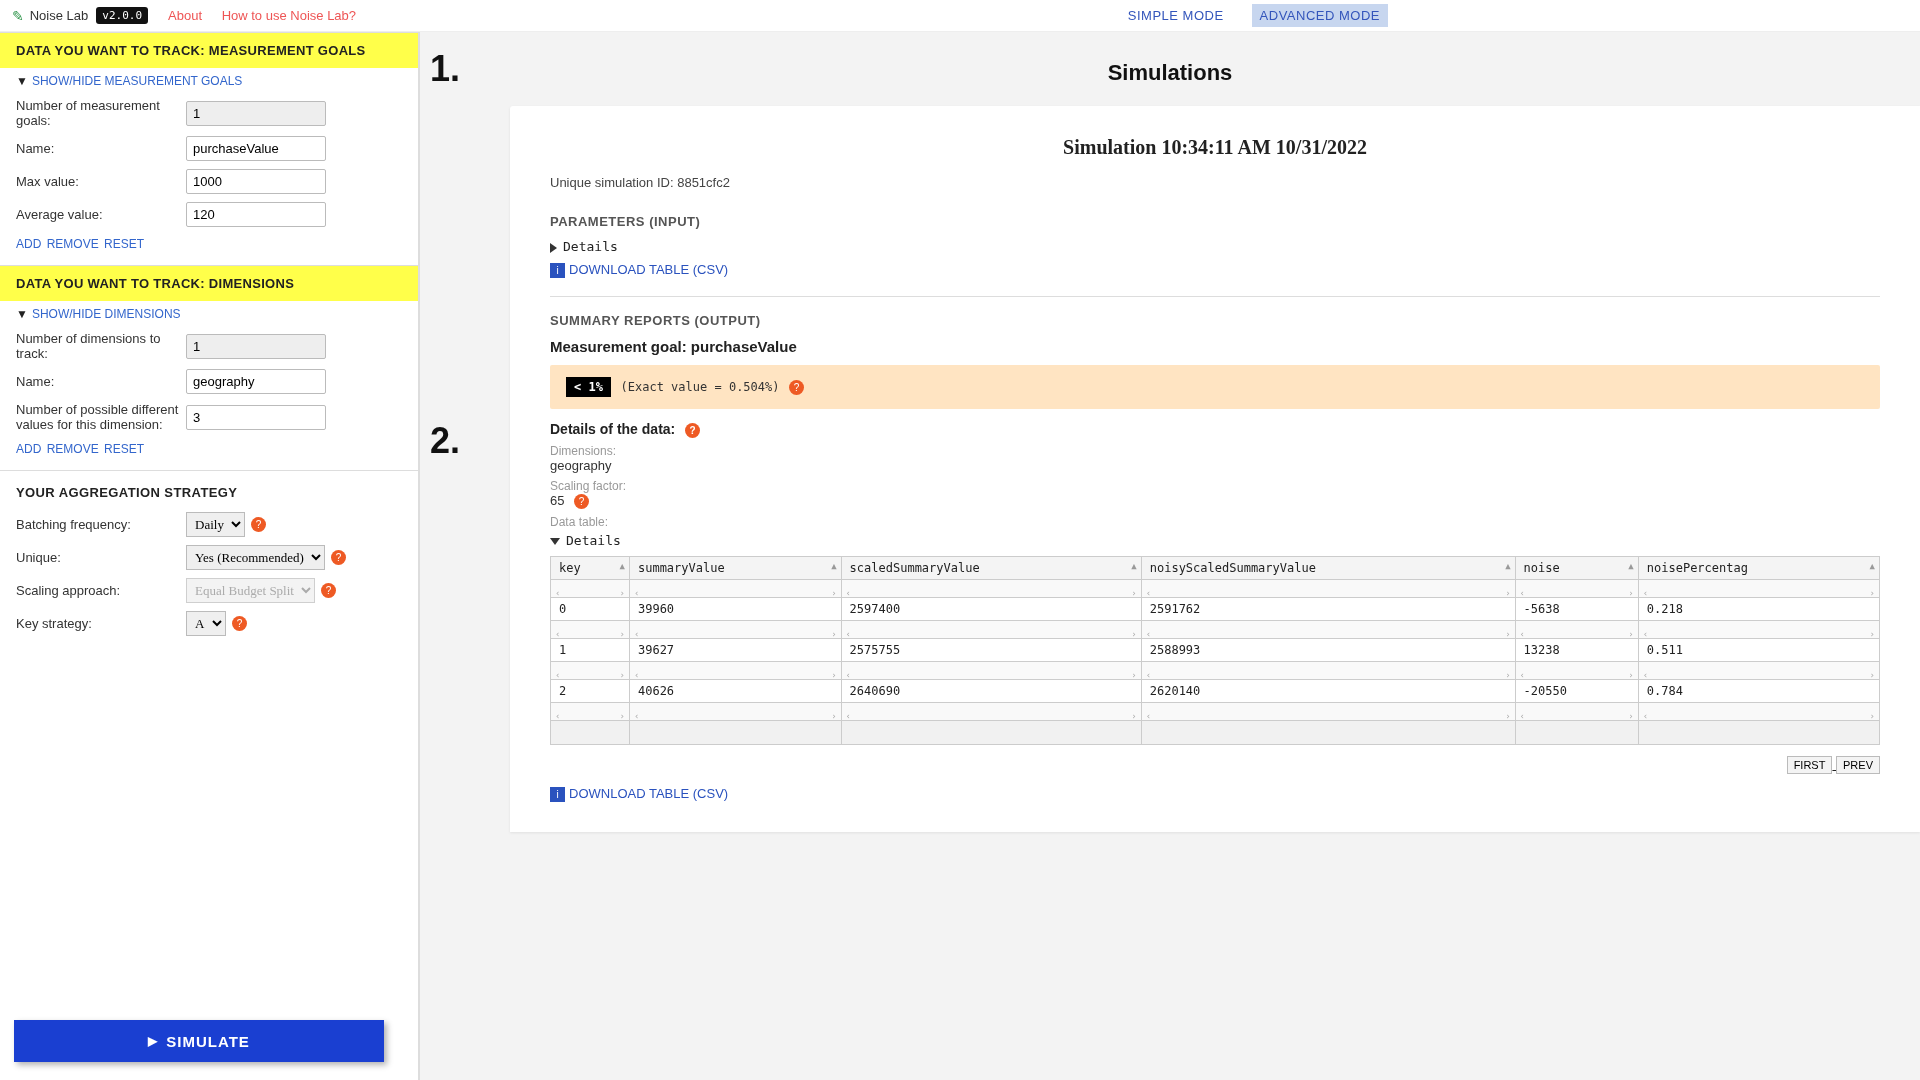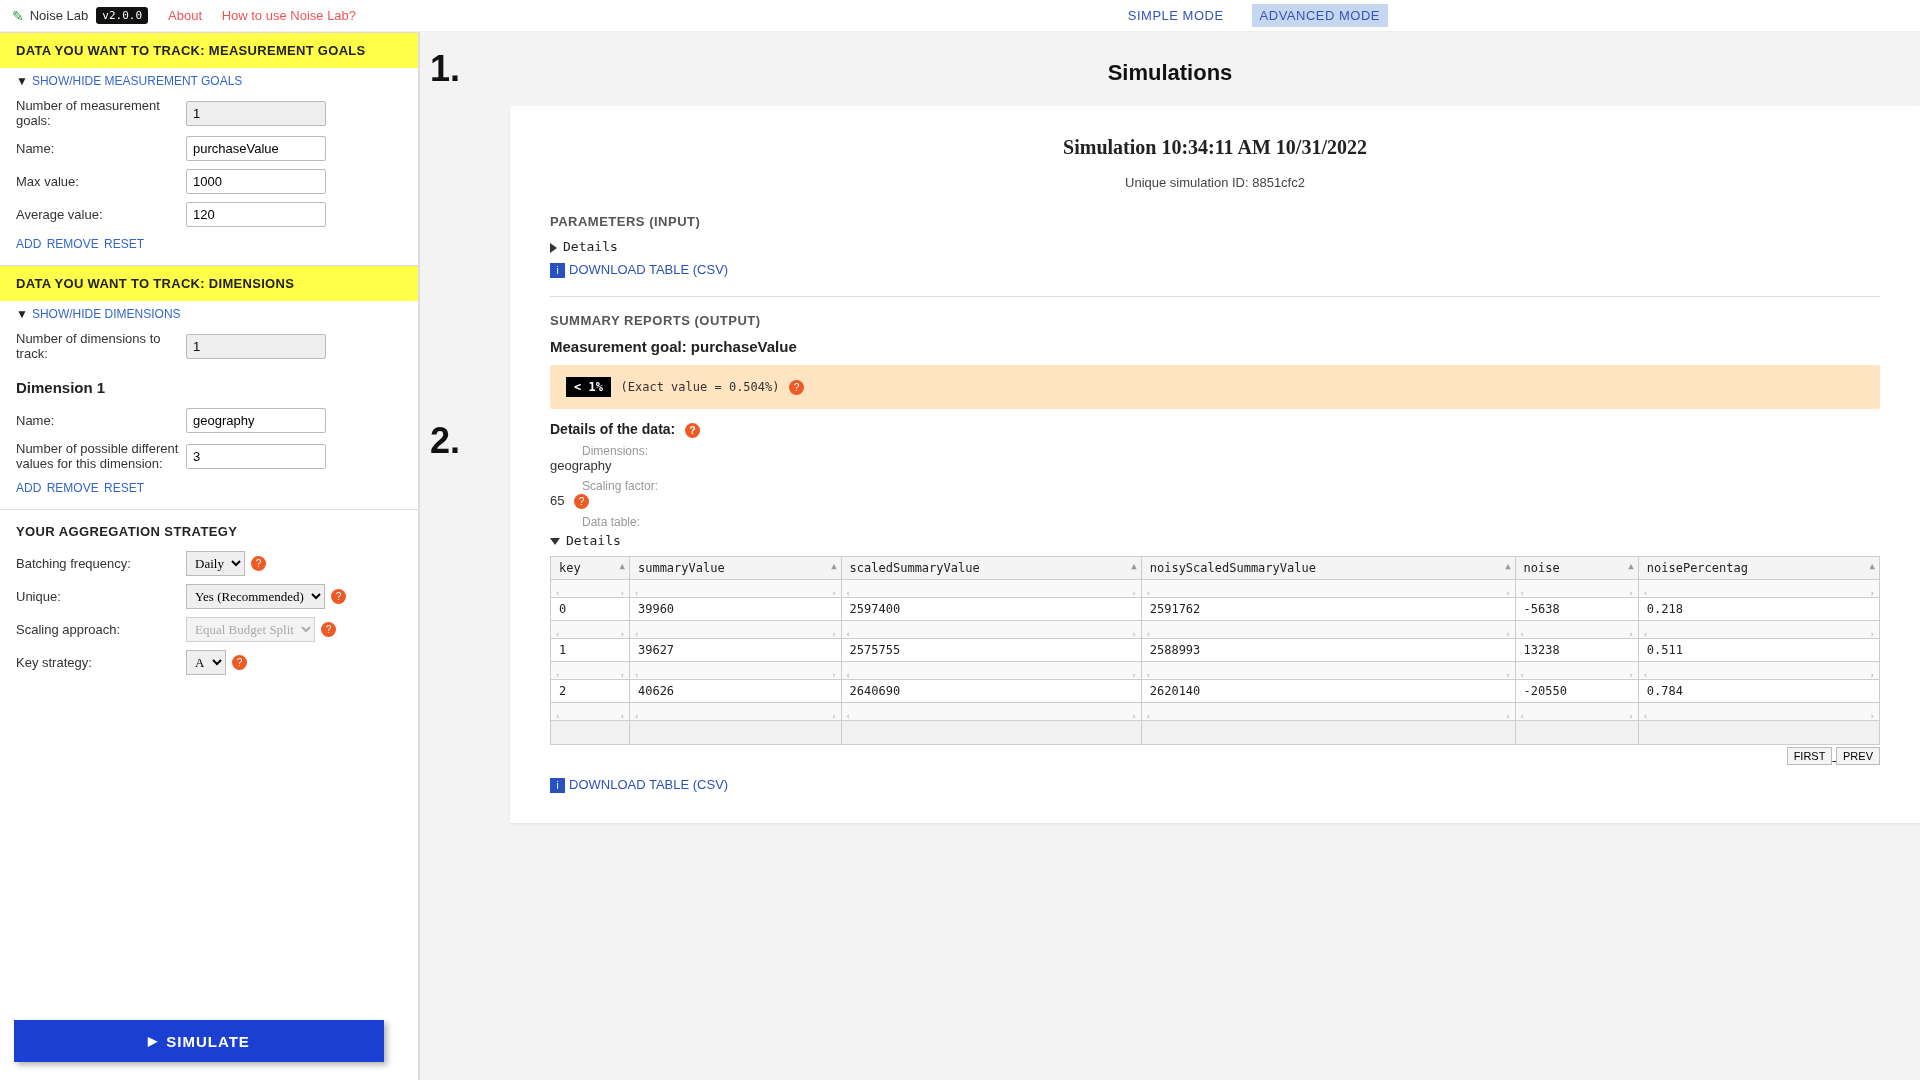--- a/index.html
+++ b/index.html
@@ -37,45 +37,45 @@
 
 .helpq { display:inline-block; width:15px; height:15px; background:#ee5a24; color:#fff; border-radius:50%; font-size:10px; text-align:center; line-height:15px; margin-left:6px; cursor:pointer; vertical-align:middle;}
 .helpi { display:inline-block; width:15px; height:15px; background:#2a52be; color:#fff; font-size:10px; text-align:center; line-height:15px; margin-right:4px; vertical-align:middle;}
 
 .simulate-btn { position: fixed; left: 14px; bottom: 18px; width: 370px; height: 42px; background: #1a3fd1; color:#fff; border:none; font-size:15px; font-weight:bold; letter-spacing:1px; cursor:pointer; display:flex; align-items:center; justify-content:center; gap:8px; box-shadow: 3px 3px 6px rgba(0,0,0,0.3);}
 .simulate-btn .play { font-size:12px; }
 
 .main h1.simulations { text-align:center; font-size:22px; font-weight:bold; padding: 28px 0 20px; color:#111; }
 .card { background:#fff; margin: 0 0 0 90px; padding: 30px 40px 30px 40px; border-radius: 3px 0 0 0; box-shadow: 0 1px 3px rgba(0,0,0,0.08); }
 .card h2 { text-align:center; font-size:20px; font-weight:bold; margin-bottom: 16px; font-family: Liberation Serif, serif; }
-.card .simid { text-align:center; font-size:13px; color:#444; margin-bottom: 24px;}
+.card .simid { text-align:left; font-size:13px; color:#444; margin-bottom: 24px;}
 .card .secname { font-size:13px; font-weight:bold; letter-spacing:0.5px; color:#555; margin: 14px 0 10px; }
 .card .details-line { font-family: monospace; font-size:13px; margin: 4px 0 8px;}
 .card .details-line .tri { display:inline-block; width:0;height:0;border-top:5px solid transparent;border-bottom:5px solid transparent;border-left:7px solid #333; margin-right:6px; vertical-align:middle;}
 .card .details-line .tri.open { border-left:5px solid transparent;border-right:5px solid transparent;border-top:7px solid #333; border-bottom:none;}
 .card .dl-link { color:#2a52be; font-size:13px; cursor:pointer; }
 .card hr { border:none; border-top:1px solid #ddd; margin: 18px 0 16px;}
 .card .mg-title { font-weight:bold; font-size:15px; margin: 4px 0 10px;}
 .noise-box { background:#ffe4c2; padding: 12px 16px; border-radius:2px; margin-bottom: 12px;}
 .noise-box .lbl { font-weight:bold; font-size:14px; margin-bottom:8px;}
 .noise-box .badge { display:inline-block; background:#000; color:#fff; padding:3px 8px; font-family:monospace; font-size:12px; font-weight:bold; margin-right:6px;}
 .noise-box .exact { font-family:monospace; font-size:12px; color:#333;}
 .details-of { font-weight:bold; font-size:14px; margin: 8px 0 6px;}
-.meta-lbl { font-size:12px; color:#999; margin-top:6px;margin-left:32px;}
+.meta-lbl { font-size:12px; color:#999; margin-top:6px;}
 .meta-val { font-size:13px; color:#333; margin-bottom: 2px;}
 
 table.data { width: 100%; border-collapse: collapse; font-family: monospace; font-size: 12px; margin-top:4px;}
 table.data th { background:#f4f4f4; border:1px solid #ccc; padding:4px 8px; text-align:left; font-weight:normal; position:relative;}
 table.data th .sort { position:absolute; right:4px; top:4px; color:#999; font-size:9px;}
 table.data td { border:1px solid #ccc; padding:4px 8px;}
 table.data tr.filter td { background:#f9f9f9; height:18px; font-size:9px; color:#aaa; position:relative;}
 table.data tr.filter td::before { content:'‹'; position:absolute; left:4px;}
 table.data tr.filter td::after { content:'›'; position:absolute; right:4px;}
 table.data tr.footer td { background:#f1f1f1; height:24px;}
-.pager { text-align:right; margin-top:2px;text-decoration:underline; }
+.pager { text-align:right; margin-top:11px;text-decoration:underline; }
 .pager button { font-size:11px; padding:2px 6px; border:1px solid #bbb; background:#f4f4f4; cursor:pointer;}
 </style>
 </head>
 <body>
 
 <div class="topbar">
   <span class="pencil">✎</span>
   <span class="brand">Noise Lab</span>
   <span class="version">v2.0.0</span>
   <span class="links">
@@ -114,21 +114,20 @@
       <span>REMOVE</span>
       <span>RESET</span>
     </div>
 
     <div class="sec-header hl">DATA YOU WANT TO TRACK: DIMENSIONS</div>
     <div class="toggle"><span class="arrow">▼</span><span>SHOW/HIDE DIMENSIONS</span></div>
     <div class="row">
       <span class="lbl">Number of dimensions to track:</span>
       <input type="text" readonly="" style="background: rgb(238, 238, 238);" value="1">
     </div>
-    <div class="subhead">Dimension 1</div>
     <div class="row">
         <span class="lbl">Name:</span>
         <input type="text" value="geography" style="">
       </div>
     <div class="row">
         <span class="lbl" style="width:170px">Number of possible different values for this dimension:</span>
         <input type="text" value="3" style="">
       </div>
     <div class="actions">
       <span>ADD</span>

